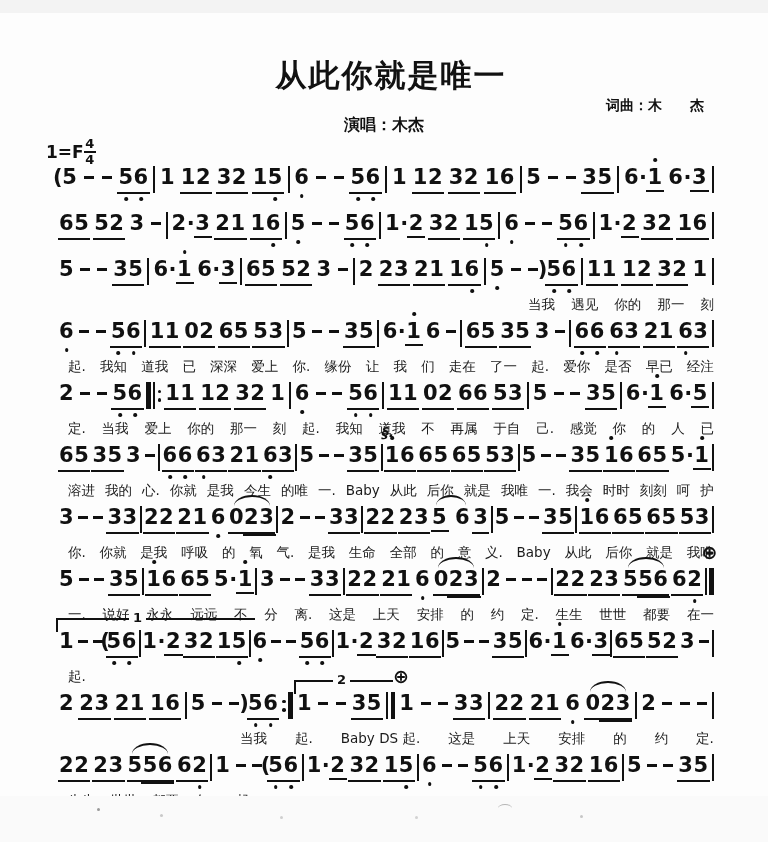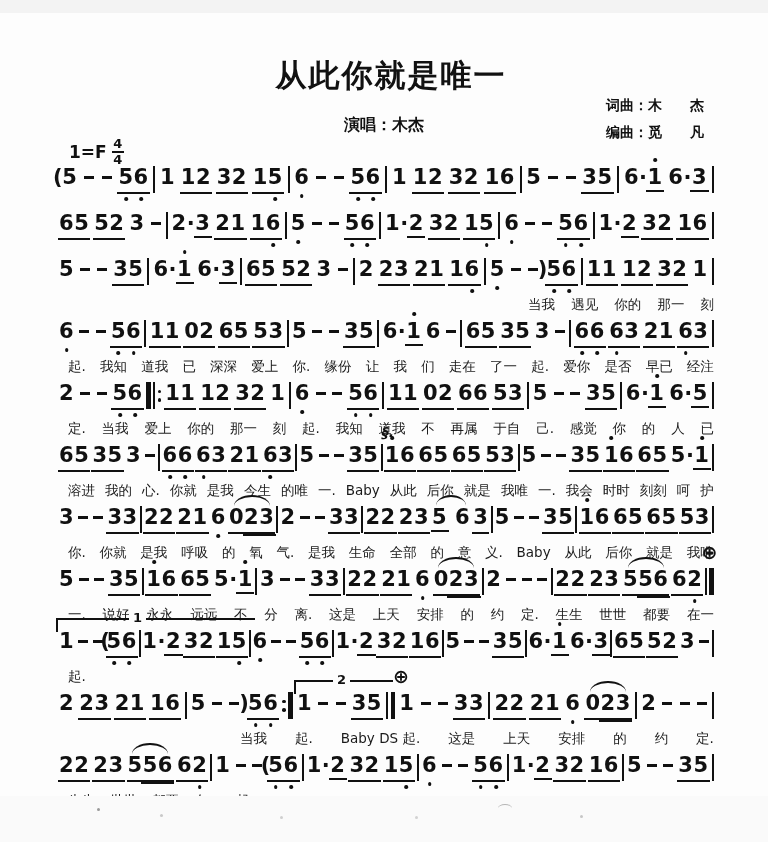--- a/index.html
+++ b/index.html
@@ -5,21 +5,21 @@
   html,body{margin:0;padding:0;background:#fff;}
   .page{position:relative;width:768px;height:842px;background:#fdfdfd;overflow:hidden;
         font-family:"DejaVu Sans",sans-serif;color:#111;}
   .top-strip{position:absolute;top:0;left:0;right:0;height:13px;background:#f3f3f3;}
   .title{position:absolute;top:48px;left:0;width:100%;text-align:center;margin:7px;
          font-size:31px;font-weight:700;letter-spacing:2px;}
   .performer{position:absolute;top:83px;left:0;width:100%;text-align:center;
              font-size:16px;font-weight:700;margin-top:32px;}
   .credits{position:absolute;top:92px;right:64px;font-size:14px;font-weight:700;
            line-height:27px;text-align:left;}
-  .keyrow{position:absolute;top:138px;left:69px;display:flex;align-items:center;gap:5px;
+  .keyrow{position:absolute;top:138px;left:46px;display:flex;align-items:center;
           font-size:17px;font-weight:700;}
   .frac{display:inline-flex;flex-direction:column;align-items:center;font-size:13px;
         line-height:11px;font-weight:700;}
   .frac i{display:block;width:12px;height:2px;background:#111;margin:1.5px 0;}
 
   .score{position:absolute;top:166px;left:58px;width:656px;}
   .system{position:relative;}
   .system.nolyr{margin-bottom:12px;}
   .system.haslyr{margin-bottom:7px;}
   .mline{position:relative;display:flex;justify-content:space-between;align-items:flex-start;
@@ -61,21 +61,20 @@
 </style>
 </head>
 <body>
 
 <div class="page">
   <div class="top-strip"></div>
   <h1 class="title">从此你就是唯一</h1>
   <div class="performer">演唱：木杰</div>
   <div class="credits">
     <div>词曲：木　　杰</div>
-    <div>编曲：觅　　凡</div>
   </div>
   <div class="keyrow">
     <span>1=F</span>
     <span class="frac">
       <b>4</b>
       <i></i>
       <b>4</b>
     </span>
   </div>
   <div class="score">

